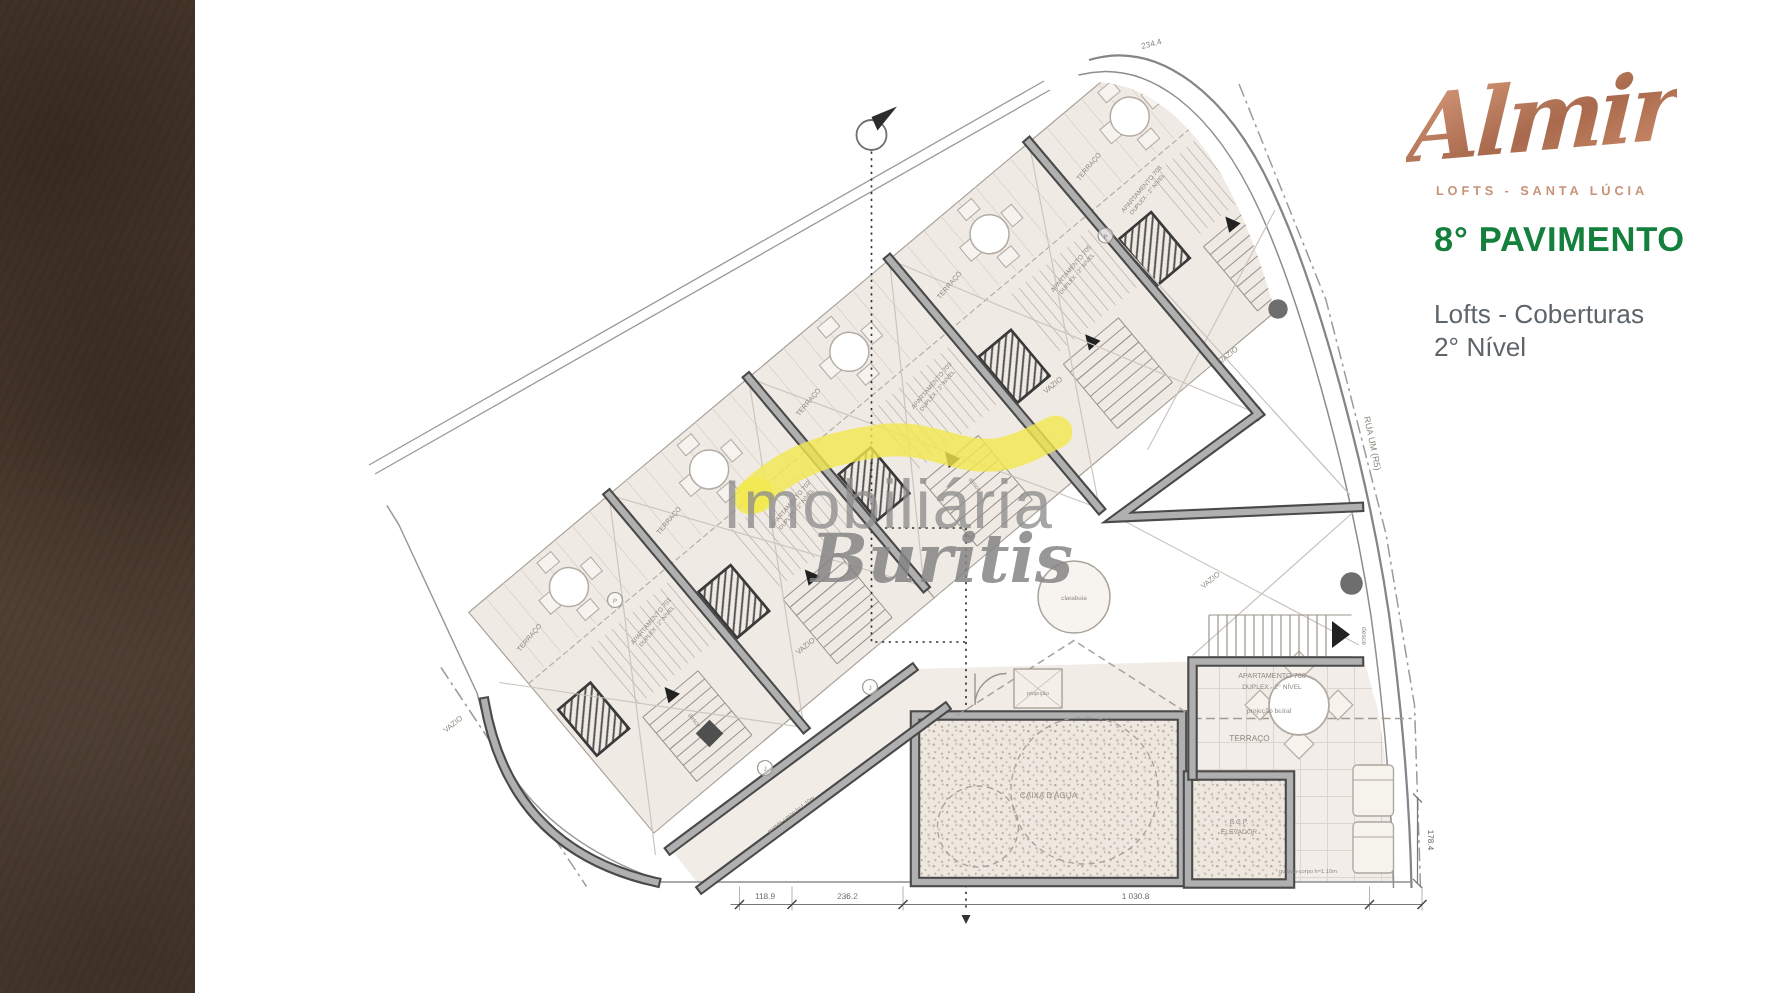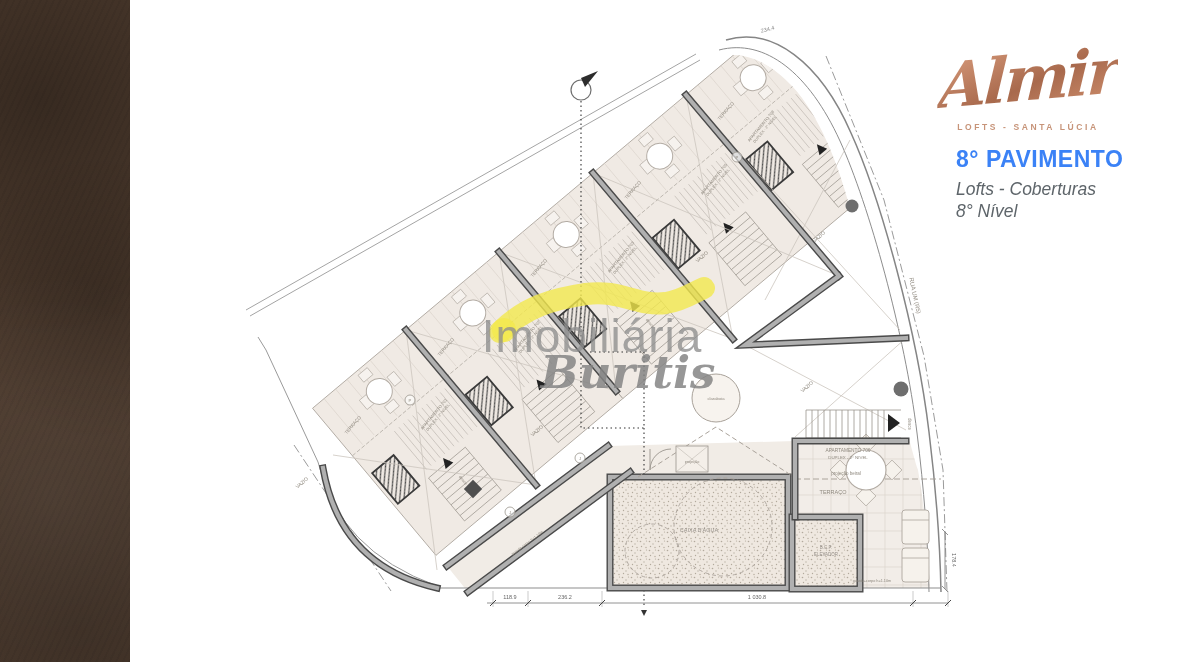--- a/index.html
+++ b/index.html
@@ -13,22 +13,22 @@
       radial-gradient(circle at 60% 95%, rgba(0,0,0,.22), transparent 40%),
       repeating-linear-gradient(115deg, rgba(0,0,0,.05) 0 2px, transparent 2px 6px);}
   svg{position:absolute;left:0;top:0;}
   .brand{position:absolute;left:938px;top:48px;width:180px;text-align:center;}
   .logo{font-family:"DejaVu Serif",serif;font-style:italic;font-weight:700;font-size:62px;
         line-height:1;transform:rotate(-5deg) skewX(-8deg);letter-spacing:-3px;
         background:linear-gradient(160deg,#cf9273 10%,#a8694c 55%,#c58565 90%);
         -webkit-background-clip:text;background-clip:text;color:transparent;}
   .logo-sub{margin-top:12px;font-size:8.5px;letter-spacing:2.6px;color:#c austin;color:#c79479;font-weight:700;}
   .panel{position:absolute;left:956px;top:146px;width:210px;}
-  .panel h1{margin:0;font-size:23px;font-weight:700;color:#3b82f6;letter-spacing:.5px;}
-  .panel p{margin:5px 0 0 0;font-size:17.5px;color:#5e656a;line-height:1.28;font-style:italic;}
+  .panel h1{margin:0;font-size:23px;font-weight:700;color:#15803d;letter-spacing:.5px;}
+  .panel p{margin:25px 0 0 0;font-size:17.5px;color:#5e656a;line-height:1.28;}
   text{font-family:"Liberation Sans",sans-serif;}
   .tiny{fill:#8f897f;}
   .wm1{font-size:46px;letter-spacing:1px;fill:#8e8e8e;opacity:.78;}
   .wm2{font-family:"DejaVu Serif",serif;font-style:italic;font-weight:700;font-size:45px;
        fill:#848484;opacity:.84;}
 </style>
 </head>
 <body>
 
 <div class="stage">
@@ -253,16 +253,16 @@
   </svg>
 
   <div class="brand">
     <div class="logo">Almir</div>
     <div class="logo-sub">LOFTS - SANTA LÚCIA</div>
   </div>
   <div class="panel">
     <h1>8° PAVIMENTO</h1>
     <p>
       <span>Lofts - Coberturas</span><br>
-      <span>8° Nível</span>
+      <span>2° Nível</span>
     </p>
   </div>
 </div>
 
 </body></html>

